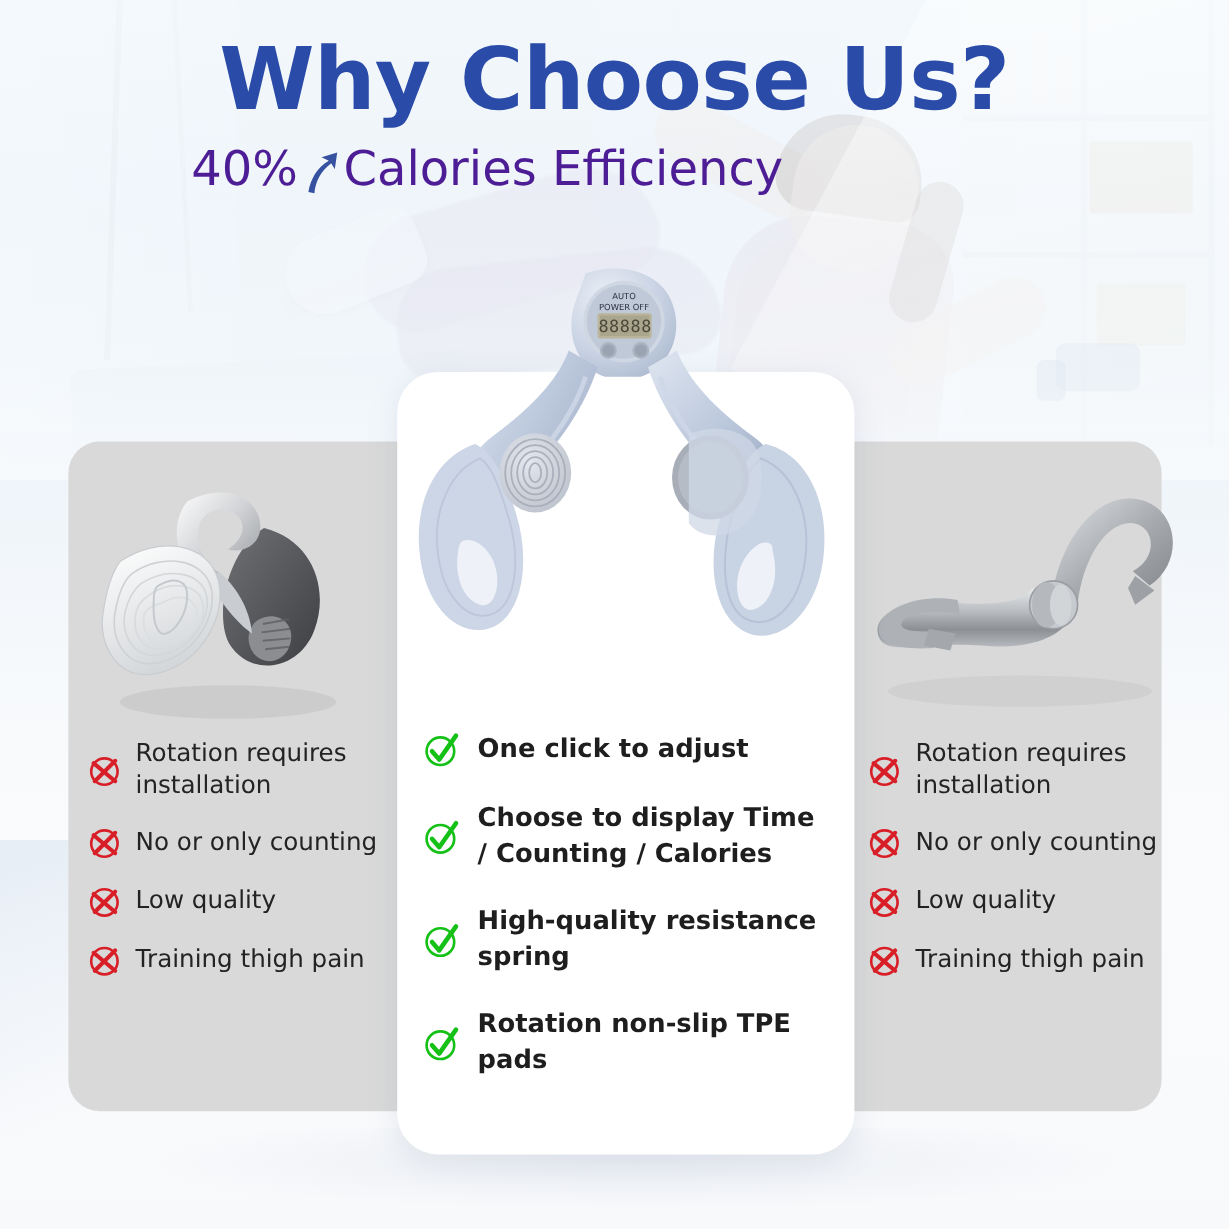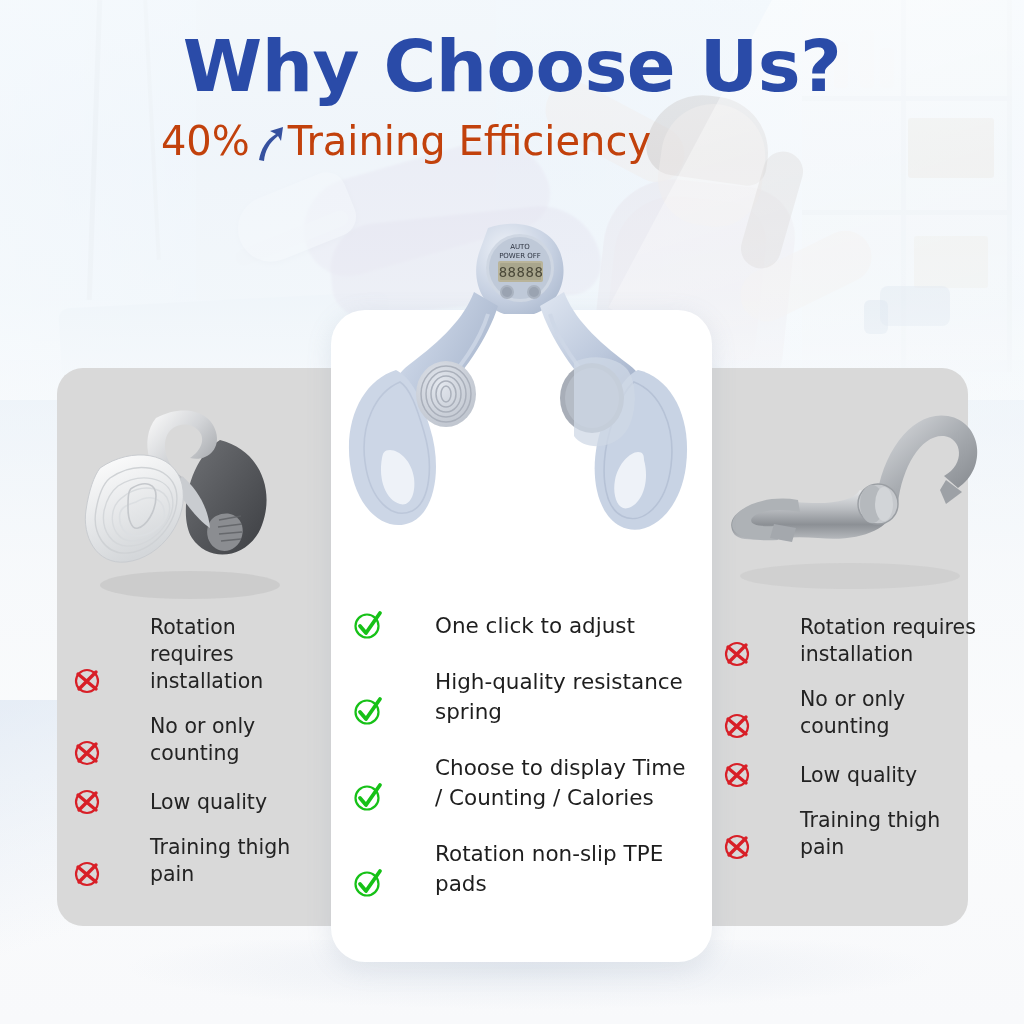--- a/index.html
+++ b/index.html
@@ -61,21 +61,21 @@
   .floor-shadow{position:absolute;left:120px;top:940px;width:820px;height:70px;
     background:radial-gradient(ellipse at 50% 40%,rgba(176,191,212,.20),rgba(176,191,212,0) 70%);}
   .left-blue{position:absolute;left:0;top:700px;width:200px;height:324px;
     background:linear-gradient(160deg,rgba(214,226,241,.55),rgba(250,251,253,0) 65%);}
 
   
   .headline{position:absolute;left:0;top:24px;width:1024px;text-align:center;
     font-size:72px;font-weight:bold;color:#2a4ba8;letter-spacing:-.5px;
     font-family:"DejaVu Sans", sans-serif;}
   .subline{position:absolute;left:0;top:118px;width:812px;text-align:center;
-    font-size:40px;color:#c2410c;font-family:"DejaVu Sans", sans-serif;
+    font-size:40px;color:#4c1d95;font-family:"DejaVu Sans", sans-serif;
     display:flex;align-items:center;justify-content:center;gap:2px;}
   .sub-pct{font-weight:500;}
   .arrow-up{display:inline-block;width:34px;height:40px;position:relative;top:2px;}
 
   
   .gray-panel{position:absolute;left:57px;top:368px;width:911px;height:558px;
     background:#d9d9d9;border-radius:26px;}
 
   
   .white-card{position:absolute;left:331px;top:310px;width:381px;height:652px;
@@ -89,23 +89,23 @@
   .prod-left{left:70px;top:380px;width:280px;height:230px;}
   
   .prod-right{left:700px;top:380px;width:300px;height:220px;}
   
   .prod-center{left:338px;top:222px;width:368px;height:360px;}
 
   
   .col-list{position:absolute;}
   .list-left{left:72px;top:614px;width:250px;}
   .list-right{left:722px;top:614px;width:260px;}
-  .list-center{left:352px;top:608px;width:338px;}
-
-  .row{display:flex;align-items:flex-end;margin-bottom:18px;gap:37px;}
+  .list-center{left:352px;top:608px;width:338px;font-weight:bold;}
+
+  .row{display:flex;align-items:center;margin-bottom:18px;}
   .row .ic{flex:0 0 auto;width:30px;height:30px;margin-right:11px;margin-top:1px;}
   .list-center .row{margin-bottom:26px;}
   .list-center .ic{width:32px;height:32px;margin-right:14px;}
   .row .txt{font-size:20.5px;line-height:27px;color:#232323;
     font-family:"DejaVu Sans", sans-serif;}
   .list-center .txt{font-size:21.5px;line-height:30px;color:#1e1e1e;}
   .list-right .txt{font-size:20.5px;}
 </style>
 </head>
 <body>
@@ -149,21 +149,21 @@
   <div class="floor-shadow"></div>
 
   <div class="headline">Why Choose Us?</div>
   <div class="subline">
     <span class="sub-pct">40%</span>
     <span class="arrow-up">
       <svg viewBox="0 0 34 40" width="34" height="40">
         <path d="M7 37 C9 26 14 17 24 11 L18 8 L31 4 L29 18 L26 13 C17 20 13 28 12 38 Z" fill="#36519f"></path>
       </svg>
     </span>
-    <span>Training Efficiency</span>
+    <span>Calories Efficiency</span>
   </div>
 
   <div class="gray-panel"></div>
 
   <div class="prod prod-left">
     <svg viewBox="0 0 280 230" width="280" height="230">
       <defs>
         <linearGradient id="gmetal" x1="0" y1="0" x2="1" y2="1">
           <stop offset="0%" stop-color="#fdfdfd"></stop>
             <stop offset="45%" stop-color="#d2d4d7"></stop>
@@ -359,30 +359,30 @@
       </span>
       <span class="txt">One click to adjust</span>
     </div>
     <div class="row">
       <span class="ic">
         <svg viewBox="0 0 32 32" width="32" height="32">
           <circle cx="15" cy="17" r="11.5" fill="none" stroke="#16c117" stroke-width="2.2"></circle>
           <path d="M8 17 L14 24 L28 4" stroke="#16c117" stroke-width="3.8" fill="none" stroke-linecap="round" stroke-linejoin="round"></path>
         </svg>
       </span>
-      <span class="txt">High-quality resistance spring</span>
+      <span class="txt">Choose to display Time / Counting / Calories</span>
     </div>
     <div class="row">
       <span class="ic">
         <svg viewBox="0 0 32 32" width="32" height="32">
           <circle cx="15" cy="17" r="11.5" fill="none" stroke="#16c117" stroke-width="2.2"></circle>
           <path d="M8 17 L14 24 L28 4" stroke="#16c117" stroke-width="3.8" fill="none" stroke-linecap="round" stroke-linejoin="round"></path>
         </svg>
       </span>
-      <span class="txt">Choose to display Time / Counting / Calories</span>
+      <span class="txt">High-quality resistance spring</span>
     </div>
     <div class="row">
       <span class="ic">
         <svg viewBox="0 0 32 32" width="32" height="32">
           <circle cx="15" cy="17" r="11.5" fill="none" stroke="#16c117" stroke-width="2.2"></circle>
           <path d="M8 17 L14 24 L28 4" stroke="#16c117" stroke-width="3.8" fill="none" stroke-linecap="round" stroke-linejoin="round"></path>
         </svg>
       </span>
       <span class="txt">Rotation non-slip TPE pads</span>
     </div>

